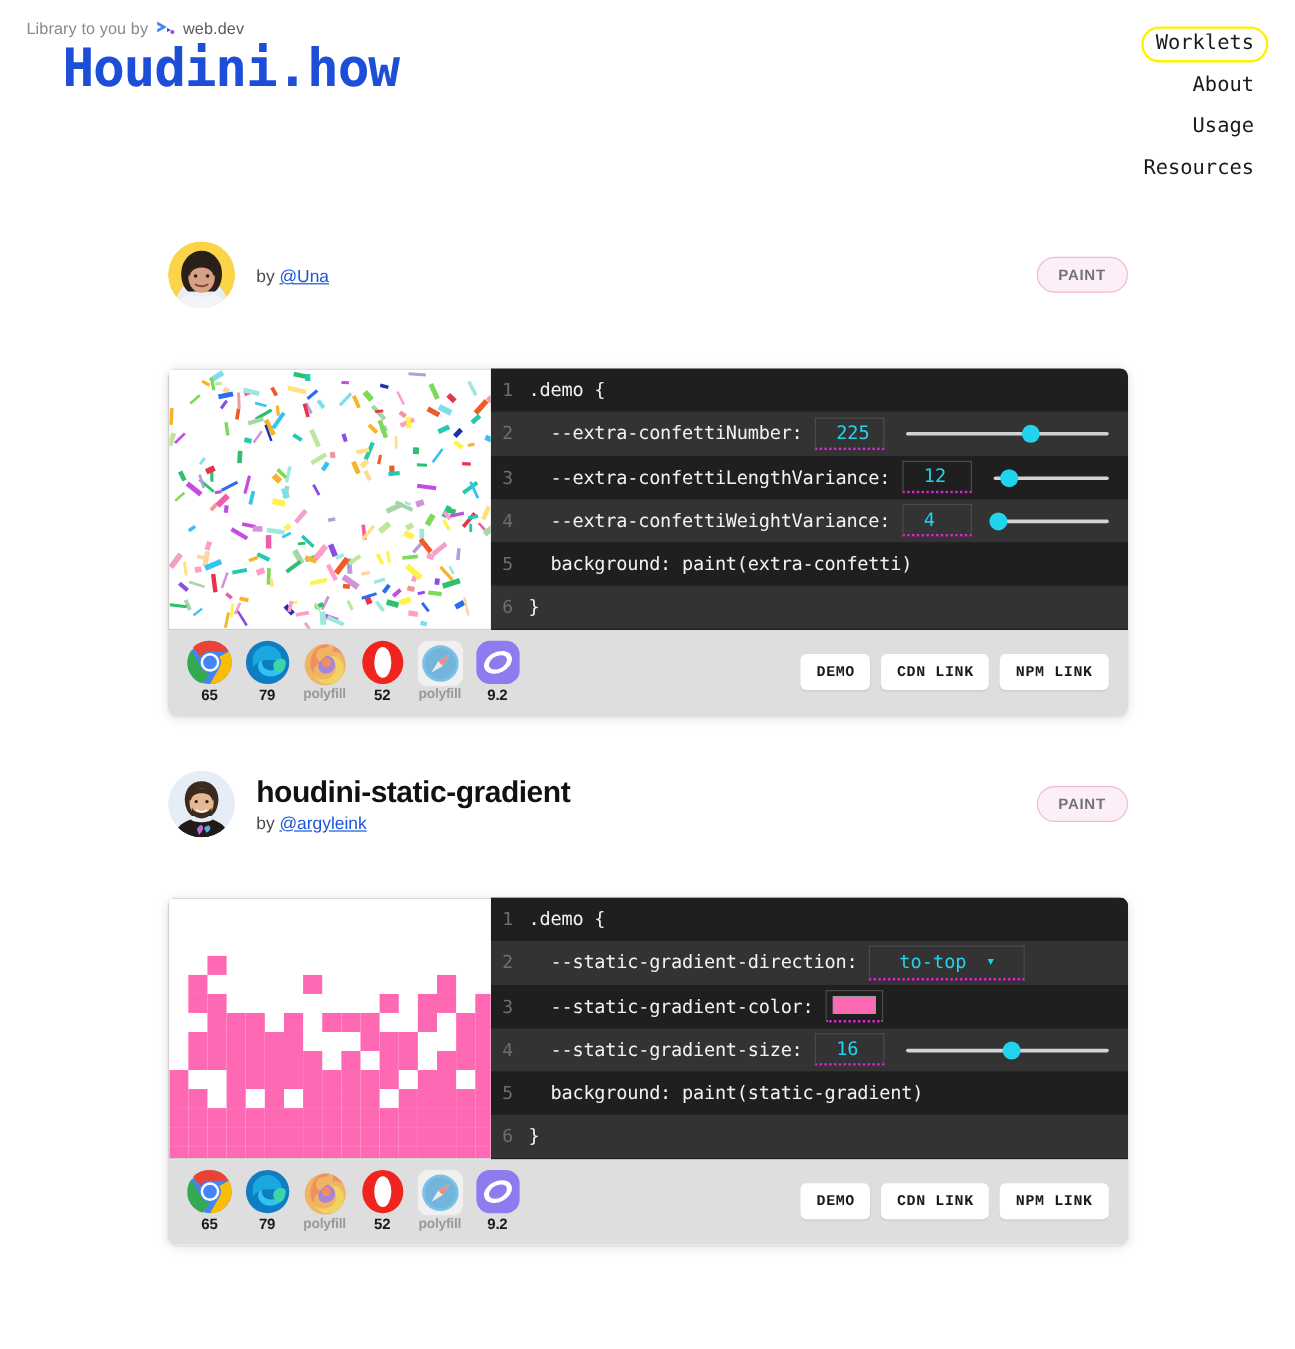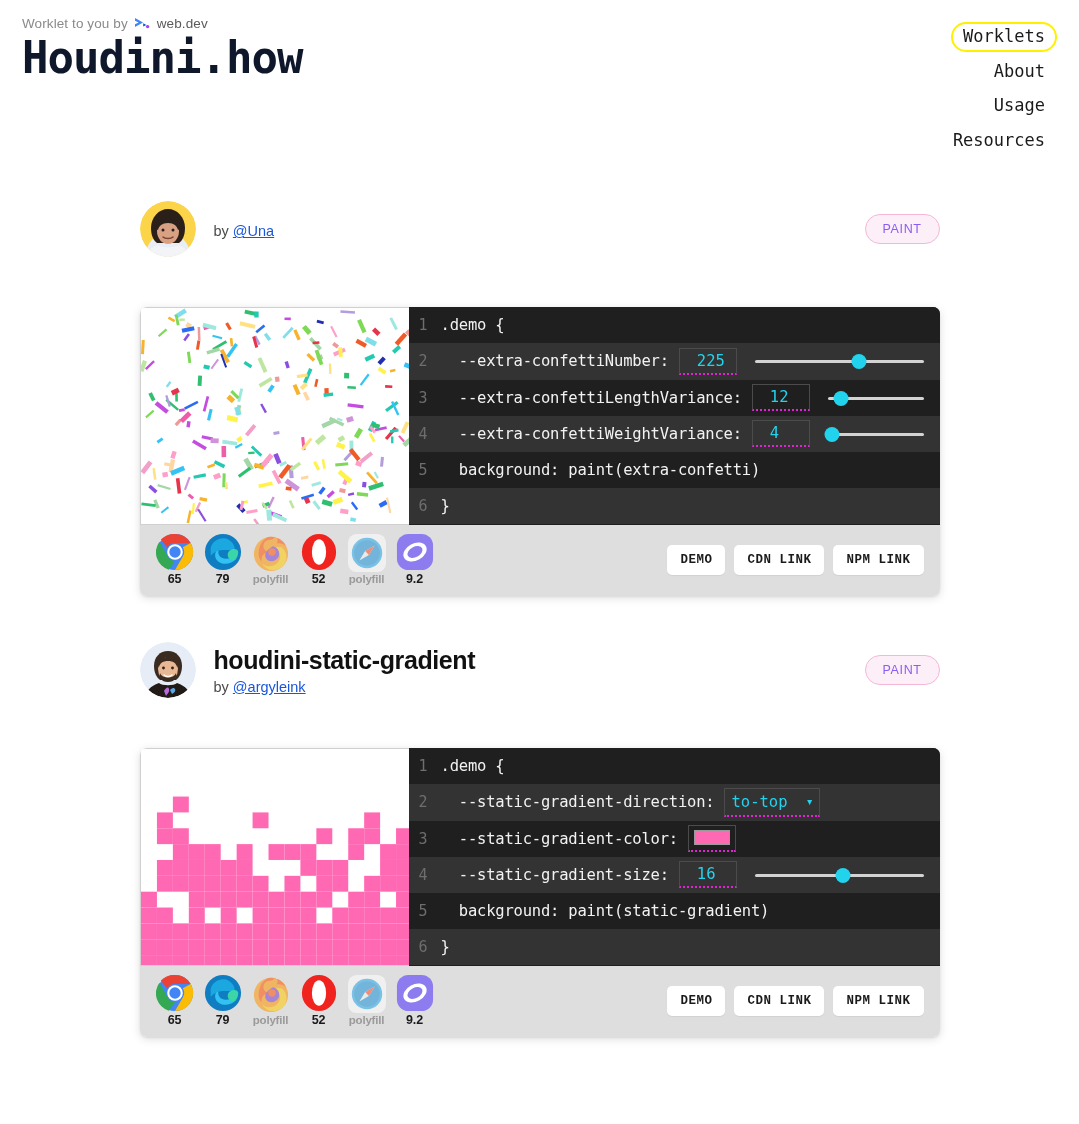--- a/index.html
+++ b/index.html
@@ -28,23 +28,24 @@
     margin-bottom: 2px;
   }
   .webdev-logo { display: inline-block; width: 17px; height: 14px; position: relative; }
   .webdev-word { color: #5b5b5b; font-weight: 400; font-size: 13.5px; }
 
   .site-title {
     font-family: "DejaVu Sans Mono", "Liberation Mono", monospace;
     font-size: 44px;
     font-weight: 700;
     letter-spacing: -1px;
-    color: #0f172a;
+    color: #1d4ed8;
     line-height: 1.05;
     margin-top: 2px;
+    margin-left: 30px;
   }
   .worklet-pill {
     margin-top: 10px;
     background: #fff000;
     color: #111;
     font-family: "DejaVu Sans Mono", "Liberation Mono", monospace;
     font-size: 19px;
     font-weight: 700;
     letter-spacing: 0px;
     border-radius: 999px;
@@ -94,22 +95,22 @@
     letter-spacing: -0.4px; line-height: 1.15;
   }
   .worklet-by {
     font-family: "Liberation Sans", sans-serif;
     font-size: 14.5px; color: #4a4a4a; margin-top: 4px;
   }
   .worklet-by a { color: #1a56db; text-decoration: underline; }
   .type-badge {
     flex: 0 0 auto;
     font-family: "Liberation Sans", sans-serif;
-    font-size: 12.5px; font-weight: 400; letter-spacing: 0.6px;
-    color: #8b5cf6;
+    font-size: 12.5px; font-weight: 700; letter-spacing: 0.6px;
+    color: #737373;
     background: #fdeff7;
     border: 1.5px solid #f4b8d6;
     border-radius: 999px;
     padding: 7px 17px;
   }
 
   
   .card {
     background: #ffffff;
     border-radius: 7px;
@@ -177,23 +178,23 @@
     outline: none;
   }
   
   .sel-input {
     background: transparent;
     border: 1px solid #4b4b4b;
     border-bottom: 2px dotted #e122d6;
     color: #22d3ee;
     font-family: "DejaVu Sans Mono", "Liberation Mono", monospace;
     font-size: 15.5px;
-    padding: 4px 6px;
+    padding: 4px 24px;
     margin-left: 10px;
-    width: 96px;
+    width: 130px;
     display: flex; align-items: center; justify-content: space-between;
     gap: 8px;
   }
   .chev { color: #22d3ee; font-size: 13px; line-height: 1; }
   
   .color-input {
     border: 1px solid #4b4b4b;
     border-bottom: 2px dotted #e122d6;
     padding: 4px 5px 5px 5px;
     margin-left: 10px;
@@ -246,21 +247,21 @@
   }
 </style>
 </head>
 <body>
 
 <div class="page">
 
   <div class="site-header">
     <div class="brand-block">
       <div class="brought-row">
-        <span>Worklet to you by</span>
+        <span>Library to you by</span>
         <span class="webdev-logo">
           <svg viewBox="0 0 17 14" width="17" height="14" aria-hidden="true">
             <path d="M1 1 L9 5.5 L1 10 L1 7.2 L4.6 5.5 L1 3.8 Z" fill="#4285f4"></path>
             <path d="M9.2 6.3 L12.4 7.9 L9.2 9.6 Z" fill="#0b57d0"></path>
             <circle cx="13.6" cy="9.6" r="1.7" fill="#a142f4"></circle>
           </svg>
         </span>
         <span class="webdev-word">web.dev</span>
       </div>
       <div class="site-title">Houdini.how</div>

